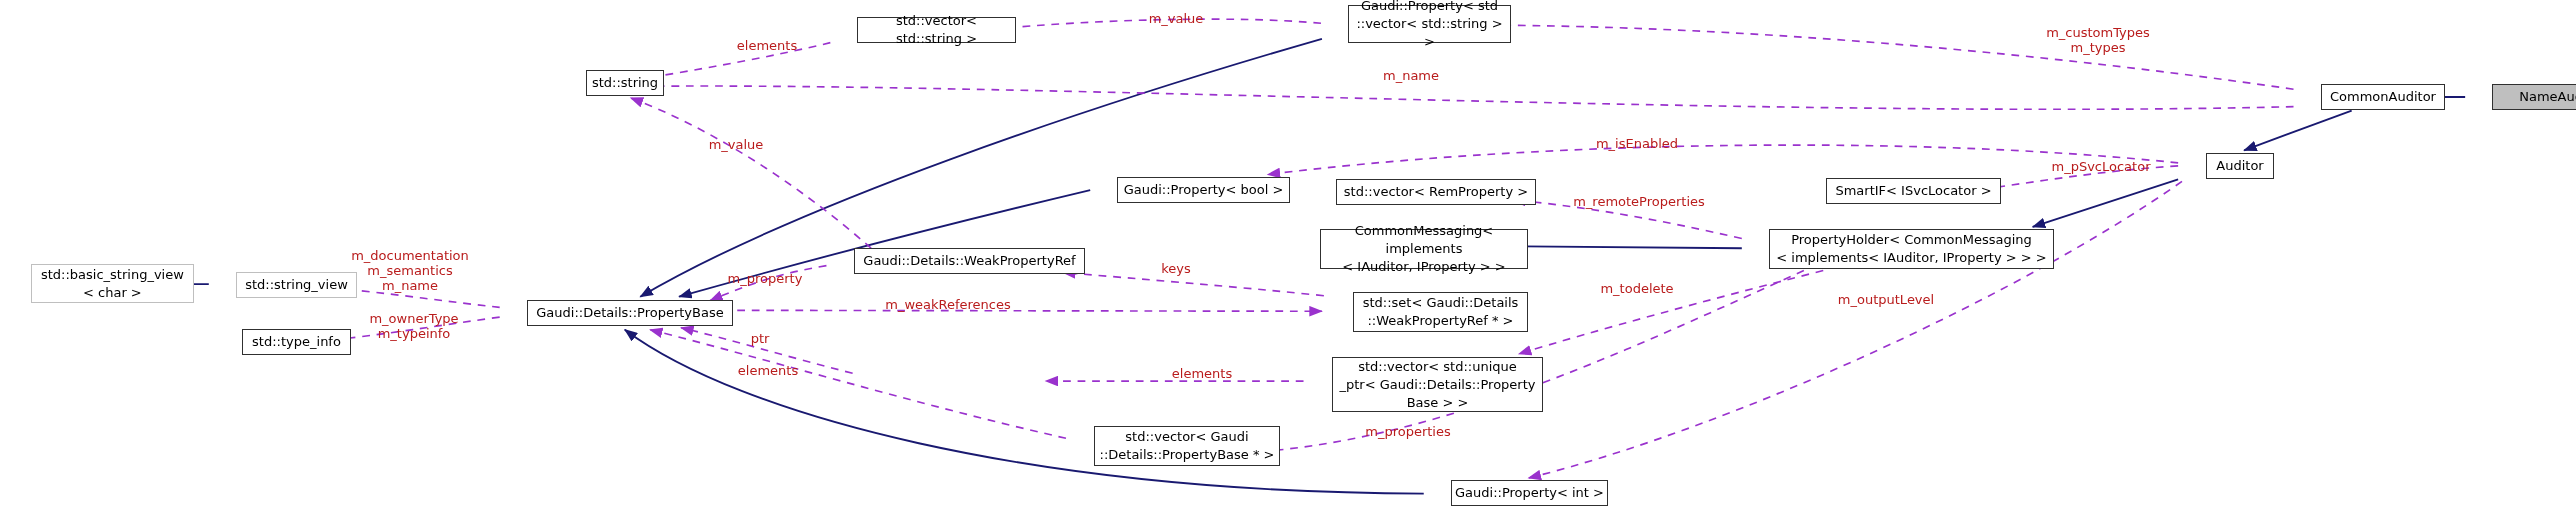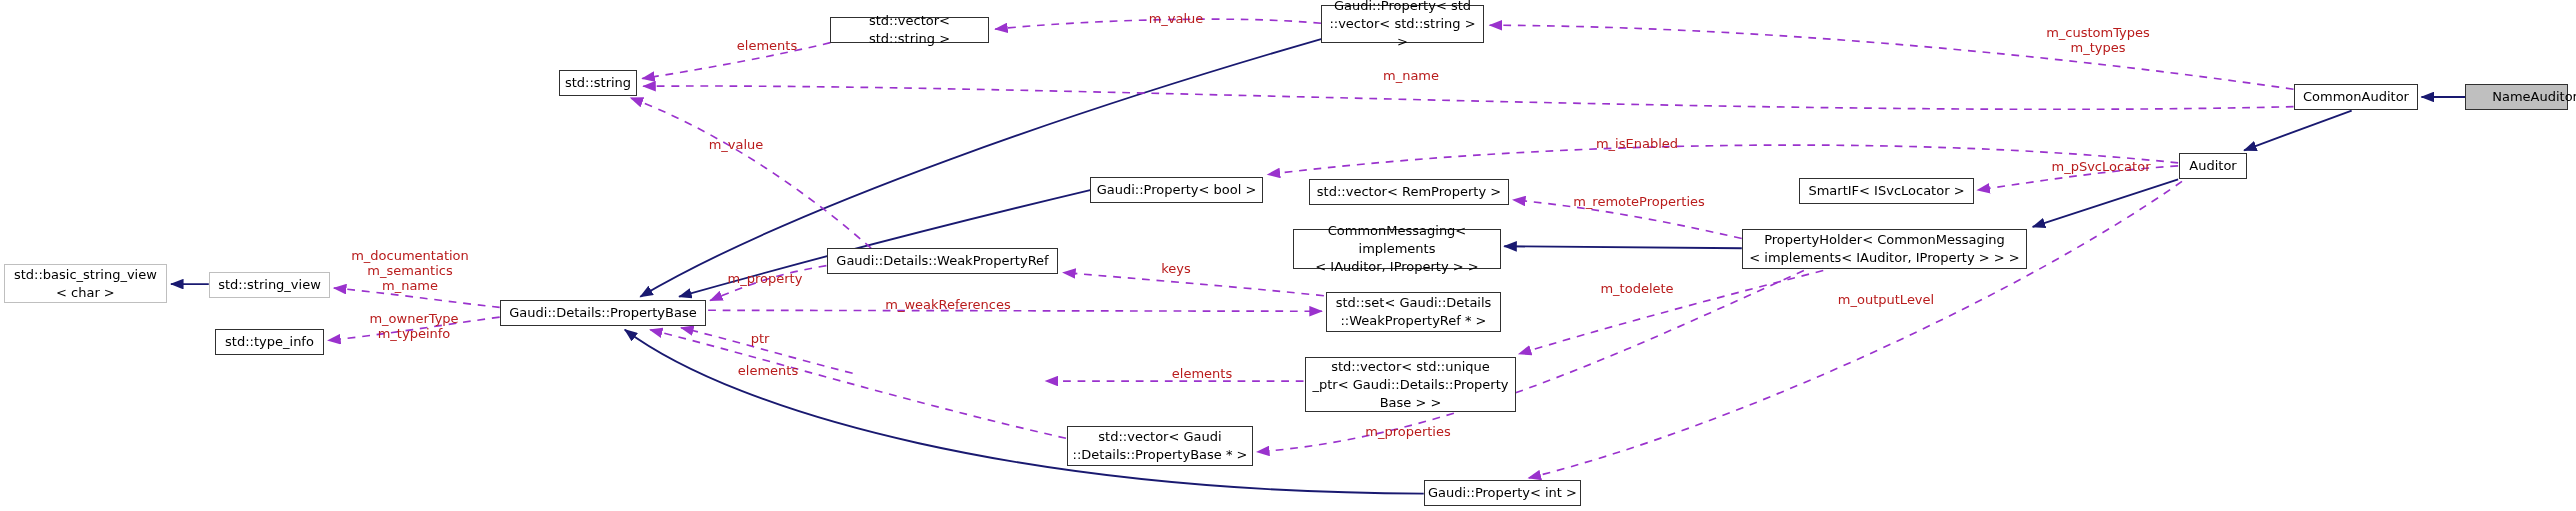--- a/index.html
+++ b/index.html
@@ -16,20 +16,21 @@
     box-sizing:border-box;
     background:#ffffff;
     border:1.6px solid #303030;
     display:flex;align-items:center;justify-content:center;
     text-align:center;
     font-size:13px;line-height:18px;
     color:#000;
     white-space:pre-line;
     padding:0 2.9px;
     cursor:pointer;
+    margin-left:27px;
   }
   .node.external{border-color:#bfbfbf;cursor:default;}
   .node.highlight{background:#bfbfbf;cursor:default;}
   .edge-label{
     position:absolute;
     transform:translate(-50%,-50%);
     font-size:13px;line-height:15px;
     color:#b91c1c;
     white-space:pre-line;
     text-align:center;

